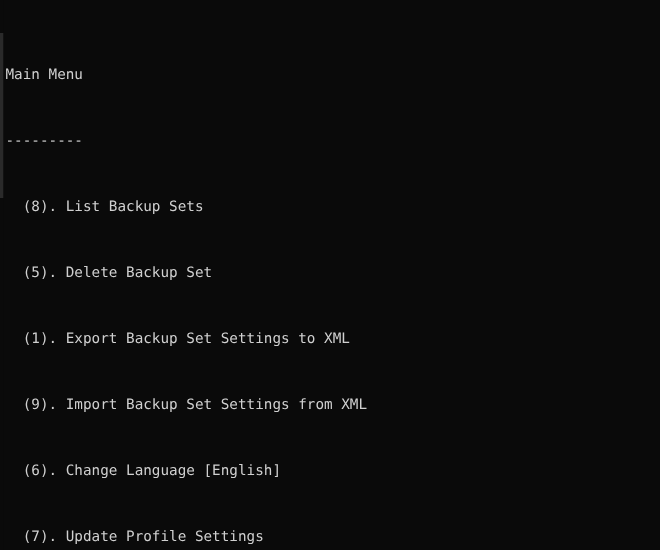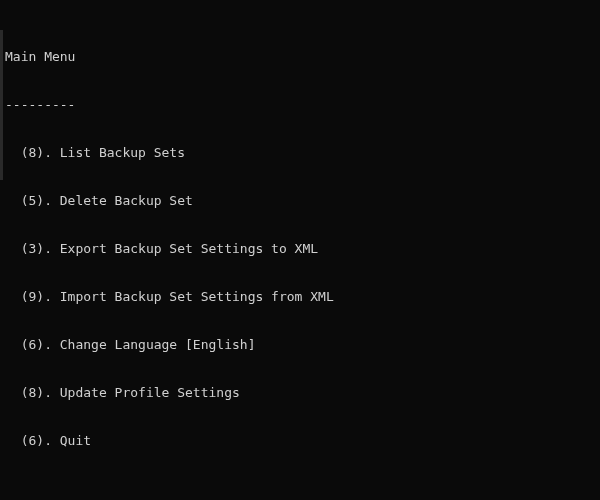--- a/index.html
+++ b/index.html
@@ -43,41 +43,42 @@
   }
   #screen {
     position: relative;
     padding-left: 4px;
     white-space: pre;
     letter-spacing: 0;
   }
   .line {
     height: 16px;
     white-space: pre;
+    margin-top: 12px;
   }
 </style>
 </head>
 <body>
 
 <div id="terminal">
 
   <div id="scrollbar-track">
     <div id="scrollbar-thumb"></div>
   </div>
 
   <div id="screen">
 
     <div class="line">Main Menu</div>
     <div class="line">---------</div>
     <div class="line">  (8). List Backup Sets</div>
     <div class="line">  (5). Delete Backup Set</div>
-    <div class="line">  (3). Export Backup Set Settings to XML</div>
+    <div class="line">  (1). Export Backup Set Settings to XML</div>
     <div class="line">  (9). Import Backup Set Settings from XML</div>
     <div class="line">  (6). Change Language [English]</div>
-    <div class="line">  (8). Update Profile Settings</div>
+    <div class="line">  (7). Update Profile Settings</div>
     <div class="line">  (6). Quit</div>
     
     
 
     
     
 
     
     
     

